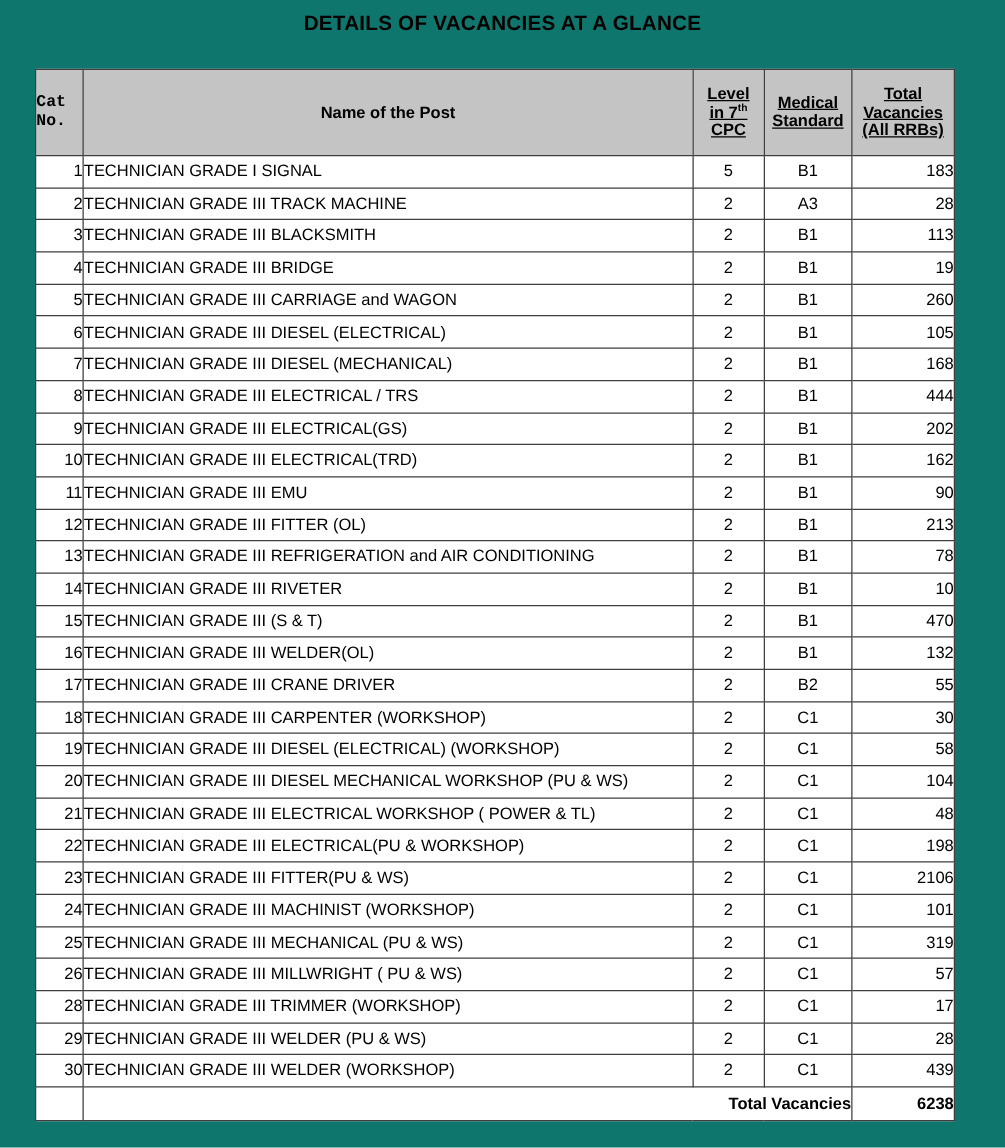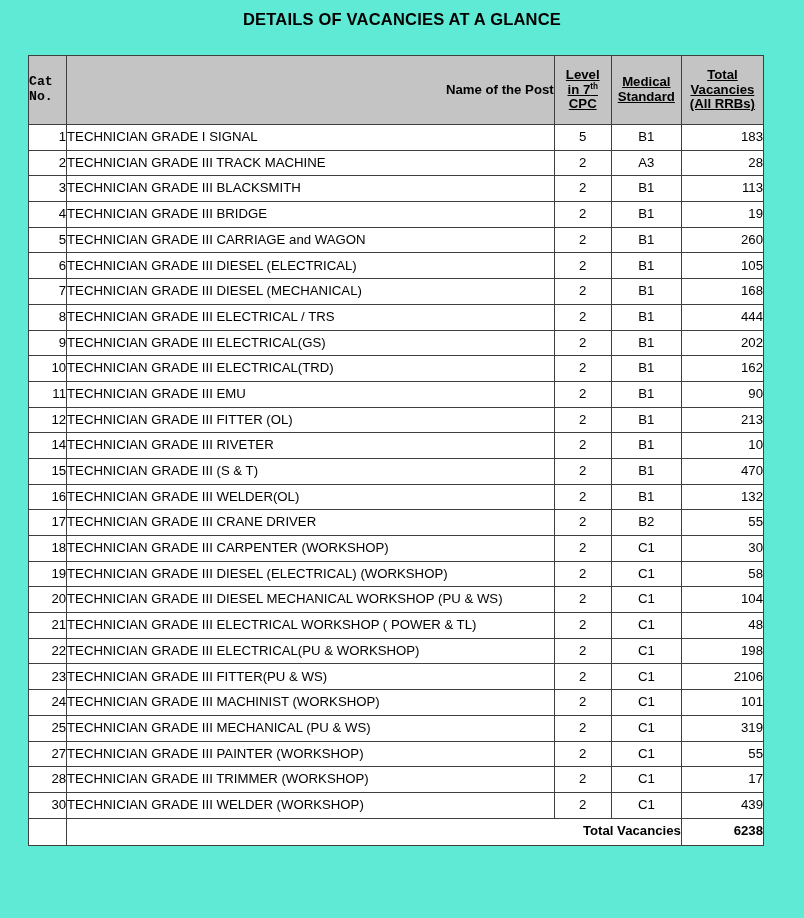--- a/index.html
+++ b/index.html
@@ -12,21 +12,21 @@
     height: 918px;
     font-family: "Liberation Sans", sans-serif;
     color: #000000;
     overflow: hidden;
   }
 
   #page {
     position: relative;
     width: 804px;
     height: 918px;
-    background: #5eead4;
+    background: #0f766e;
   }
 
   
   .doc-title {
     position: absolute;
     left: 0;
     top: 10px;
     width: 804px;
     text-align: center;
     font-size: 16.5px;
@@ -73,21 +73,21 @@
     font-size: 13.6px;
     height: 68px;
     line-height: 1.12;
   }
   th.h-cat {
     text-align: left;
     padding-left: 5px;
     font-family: Liberation Mono, monospace;
   }
   th.h-name {
-    text-align: right;
+    text-align: center;
     padding-left: 6px;
   }
   th.h-level, th.h-med, th.h-total {
     text-align: center;
     padding: 0 2px;
     text-decoration: underline;
   }
   th sup {
     font-size: 0.62em;
     vertical-align: super;
@@ -257,20 +257,27 @@
             <td class="cell-total">90</td>
           </tr>
           <tr>
             <td class="cell-cat">12</td>
             <td class="cell-name">TECHNICIAN GRADE III FITTER (OL)</td>
             <td class="cell-level">2</td>
             <td class="cell-med">B1</td>
             <td class="cell-total">213</td>
           </tr>
           <tr>
+            <td class="cell-cat">13</td>
+            <td class="cell-name">TECHNICIAN GRADE III REFRIGERATION and AIR CONDITIONING</td>
+            <td class="cell-level">2</td>
+            <td class="cell-med">B1</td>
+            <td class="cell-total">78</td>
+          </tr>
+          <tr>
             <td class="cell-cat">14</td>
             <td class="cell-name">TECHNICIAN GRADE III RIVETER</td>
             <td class="cell-level">2</td>
             <td class="cell-med">B1</td>
             <td class="cell-total">10</td>
           </tr>
           <tr>
             <td class="cell-cat">15</td>
             <td class="cell-name">TECHNICIAN GRADE III (S &amp; T)</td>
             <td class="cell-level">2</td>
@@ -341,32 +348,39 @@
             <td class="cell-total">101</td>
           </tr>
           <tr>
             <td class="cell-cat">25</td>
             <td class="cell-name">TECHNICIAN GRADE III MECHANICAL (PU &amp; WS)</td>
             <td class="cell-level">2</td>
             <td class="cell-med">C1</td>
             <td class="cell-total">319</td>
           </tr>
           <tr>
-            <td class="cell-cat">27</td>
-            <td class="cell-name">TECHNICIAN GRADE III PAINTER (WORKSHOP)</td>
-            <td class="cell-level">2</td>
-            <td class="cell-med">C1</td>
-            <td class="cell-total">55</td>
+            <td class="cell-cat">26</td>
+            <td class="cell-name">TECHNICIAN GRADE III MILLWRIGHT ( PU &amp; WS)</td>
+            <td class="cell-level">2</td>
+            <td class="cell-med">C1</td>
+            <td class="cell-total">57</td>
           </tr>
           <tr>
             <td class="cell-cat">28</td>
             <td class="cell-name">TECHNICIAN GRADE III TRIMMER (WORKSHOP)</td>
             <td class="cell-level">2</td>
             <td class="cell-med">C1</td>
             <td class="cell-total">17</td>
+          </tr>
+          <tr>
+            <td class="cell-cat">29</td>
+            <td class="cell-name">TECHNICIAN GRADE III WELDER (PU &amp; WS)</td>
+            <td class="cell-level">2</td>
+            <td class="cell-med">C1</td>
+            <td class="cell-total">28</td>
           </tr>
           <tr>
             <td class="cell-cat">30</td>
             <td class="cell-name">TECHNICIAN GRADE III WELDER (WORKSHOP)</td>
             <td class="cell-level">2</td>
             <td class="cell-med">C1</td>
             <td class="cell-total">439</td>
           </tr>
         </tbody>
       <tfoot>

